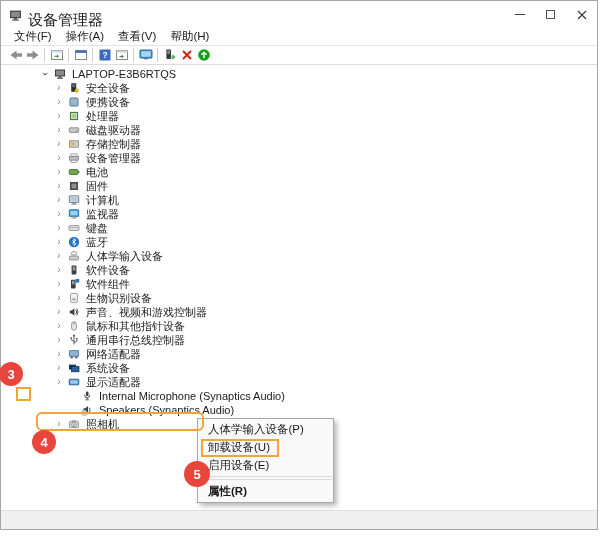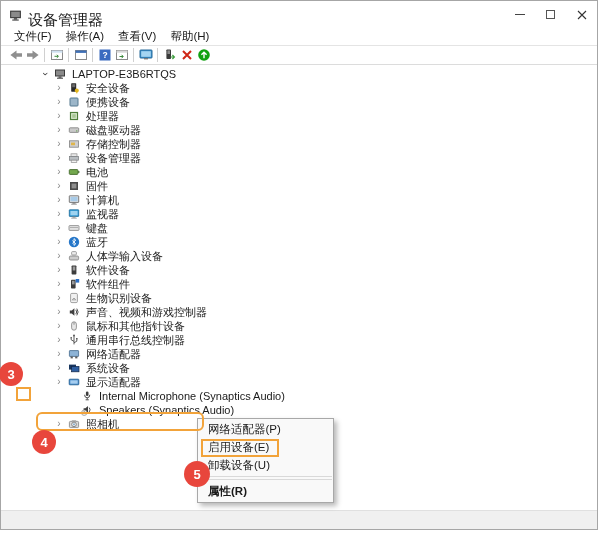--- a/index.html
+++ b/index.html
@@ -432,23 +432,23 @@
             <circle cx="6" cy="6.4" r="1.1" fill="#8fb0cc"></circle>
           </svg>
         </span>
         <span class="tlabel">照相机</span>
       </div>
     </div>
   <div class="statusstrip"></div>
 </div>
 
 <div class="ctxmenu" id="ctxmenu">
-    <div class="ctx-item">网络适配器(P)</div>
+    <div class="ctx-item">人体学输入设备(P)</div>
+    <div class="ctx-item">卸载设备(U)</div>
     <div class="ctx-item">启用设备(E)</div>
-    <div class="ctx-item">卸载设备(U)</div>
     <div class="ctx-sep"></div>
     <div class="ctx-sep"></div>
     <div class="ctx-item bold">属性(R)</div>
   </div>
 
 <div class="anno anno-box" style="left: 16px; top: 387px; width: 15px; height: 14px; border-width: 2px; border-color: rgb(242, 163, 58);"></div>
 <div class="anno anno-box" style="left: 36px; top: 412px; width: 168px; height: 19px; border-width: 2.5px; border-radius: 6px; border-color: rgb(242, 163, 58);"></div>
 <div class="anno anno-box" style="left: 201px; top: 439px; width: 78px; height: 18px; border-width: 2px; border-color: rgb(242, 163, 58);"></div>
 <div class="anno anno-circle" style="left: -1px; top: 362px; background: rgb(232, 70, 60);">
     <span>3</span>

